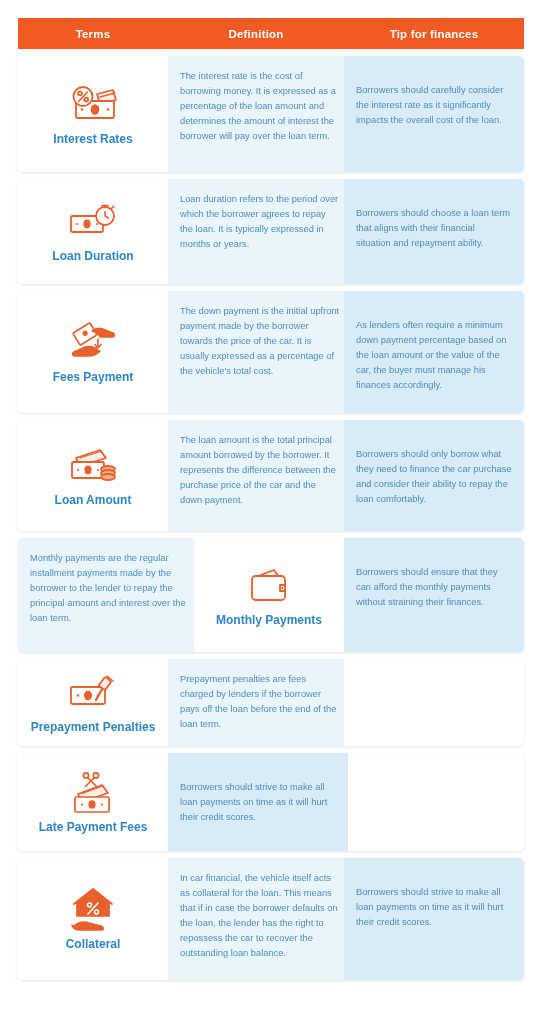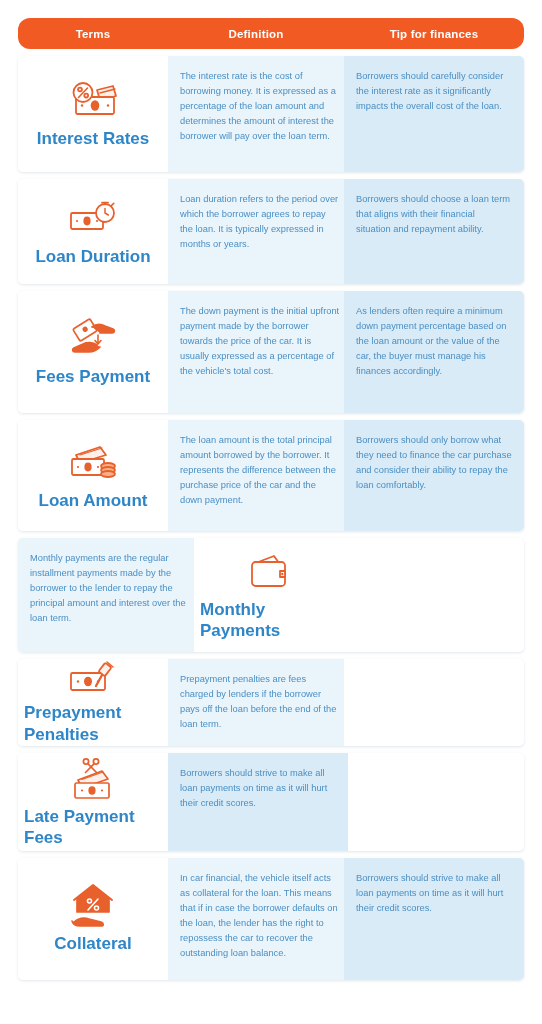--- a/index.html
+++ b/index.html
@@ -14,21 +14,21 @@
     height: 1024px;
     padding: 18px 18px 16px 18px;
     background: #ffffff;
     display: flex;
     flex-direction: column;
   }
   
   .table-header {
     display: flex;
     background: #f15a22;
-    border-radius: 12px;
+    border-radius: 0;
     height: 31px;
     align-items: center;
     flex: 0 0 auto;
     margin-bottom: 7px;
   }
   .th {
     color: #ffffff;
     font-size: 11.5px;
     font-weight: bold;
     text-align: center;
@@ -68,40 +68,40 @@
     width: 54px;
     height: 46px;
     display: flex;
     align-items: center;
     justify-content: center;
     margin-bottom: 4px;
   }
   .term-icon svg { display: block; }
   .term-label {
     color: #2e86c8;
-    font-size: 17px;
+    font-size: 12px;
     font-weight: bold;
     text-align: left;
     line-height: 1.25;
   }
   .cell-def {
     width: 176px;
     background: #eaf4fb;
     color: #4a8fc4;
     font-size: 9.3px;
     line-height: 1.62;
     padding: 13px 4px 13px 12px;
   }
   .cell-tip {
     width: 180px;
     background: #d9ebf7;
     color: #4a8fc4;
     font-size: 9.3px;
     line-height: 1.62;
-    padding: 13px 12px 13px 12px;
+    padding: 27px 12px 13px 12px;
   }
 
   
   .r0 { height: 116px; }
   .r1 { height: 105px; }
   .r2 { height: 122px; }
   .r3 { height: 111px; }
   .r4 { height: 114px; }
   .r5 { height: 87px;  }
   .r6 { height: 98px;  }
@@ -218,20 +218,21 @@
             <g fill="none" stroke="#e8602c" stroke-width="1.8" stroke-linejoin="round" stroke-linecap="round">
               <path d="M7 12 L28 4 L33 11" fill="#ffffff"></path>
               <rect x="6" y="10" width="33" height="24" rx="3.5" fill="#ffffff"></rect>
               <path d="M34 19 L39 19 L39 25 L34 25 Z" fill="#ffffff"></path>
               <circle cx="36.3" cy="22" r="1.2" fill="#e8602c" stroke="none"></circle>
             </g>
           </svg>
         </span>
         <span class="term-label">Monthly Payments</span>
       </div>
+      <div class="cell cell-tip">Borrowers should ensure that they can afford the monthly payments without straining their finances.</div>
     </div>
 
     <div class="row r5">
       <div class="cell cell-term">
         <span class="term-icon">
           <svg width="54" height="38" viewBox="0 0 54 38">
             <g fill="none" stroke="#e8602c" stroke-width="1.8" stroke-linejoin="round" stroke-linecap="round">
               <rect x="5" y="13" width="34" height="17" rx="1.5" fill="#ffffff"></rect>
               <ellipse cx="22" cy="21.5" rx="4" ry="4.8" fill="#e8602c" stroke="none"></ellipse>
               <circle cx="12" cy="21.5" r="1.2" fill="#e8602c" stroke="none"></circle>

